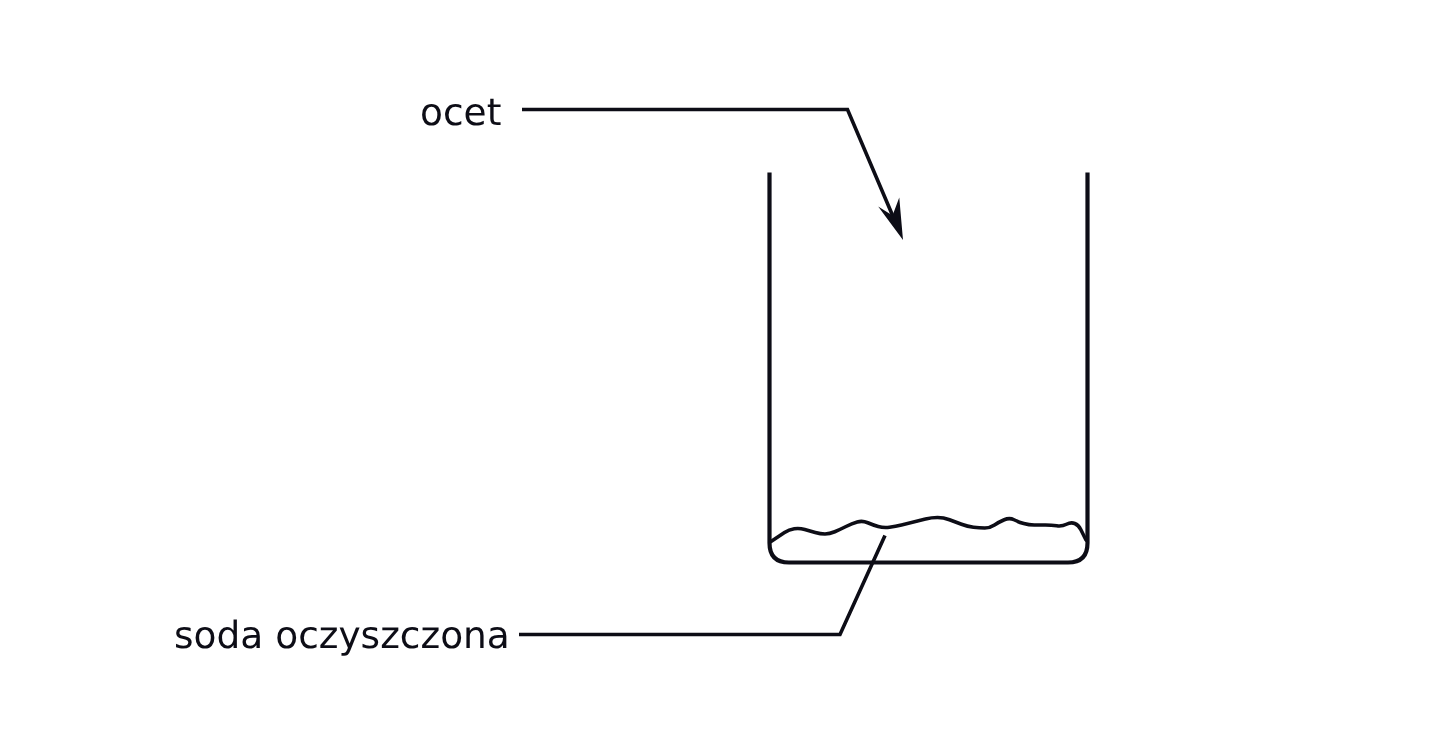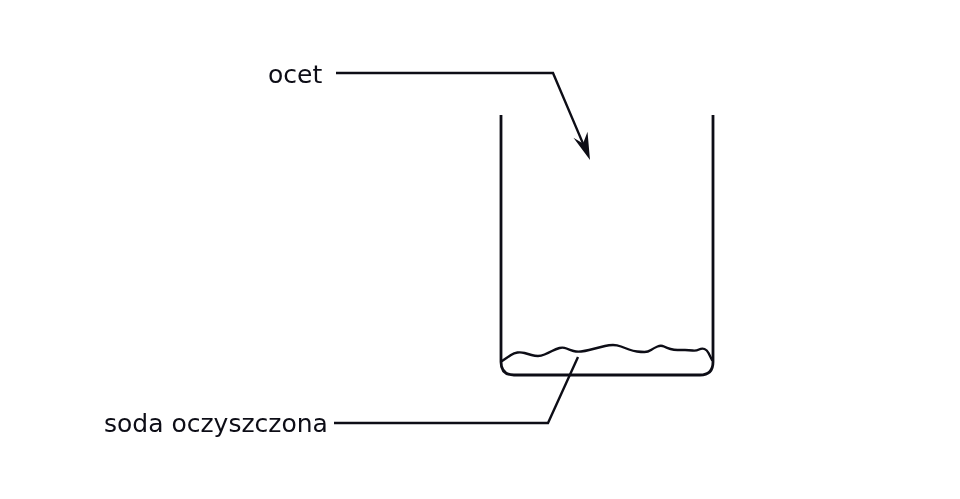--- a/index.html
+++ b/index.html
@@ -10,20 +10,21 @@
   }
   body {
     font-family: "DejaVu Sans", "Liberation Sans", sans-serif;
   }
   #stage {
     position: relative;
     width: 852px;
     height: 499px;
     background: #ffffff;
     overflow: hidden;
+    margin-left: 12px;
   }
   #diagram-svg {
     position: absolute;
     left: 0;
     top: 0;
     width: 960px;
     height: 499px;
     display: block;
   }
   .label-text {

